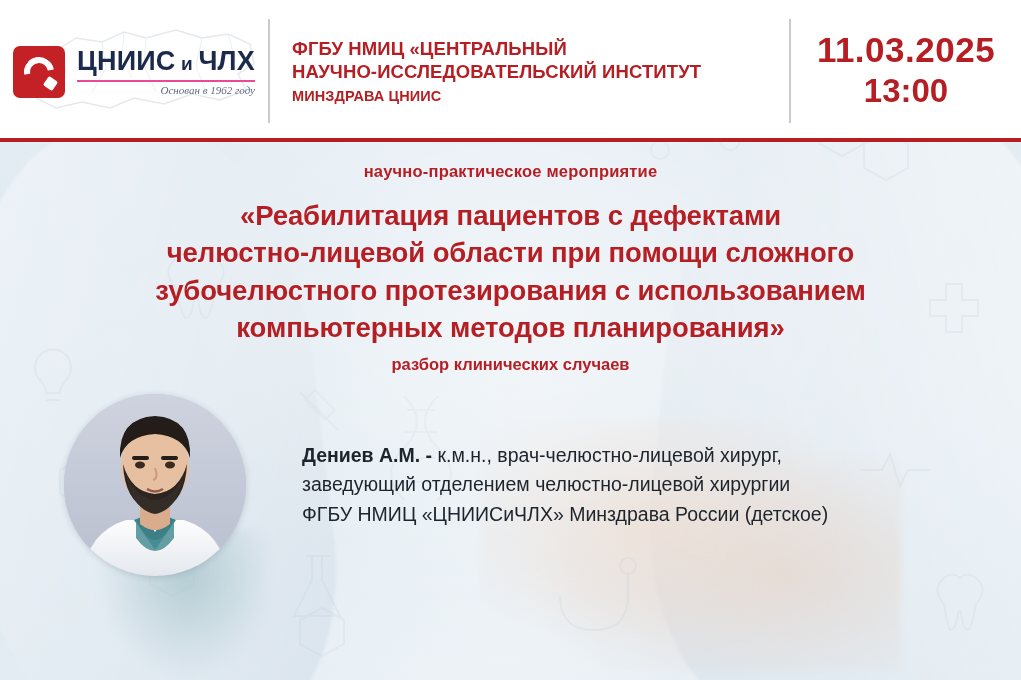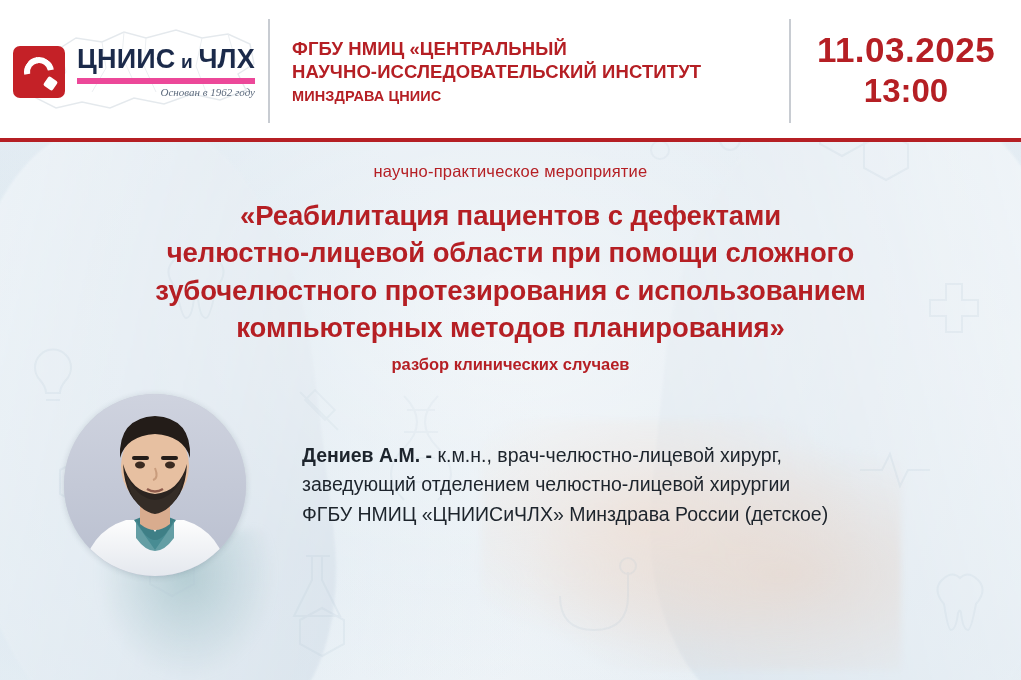--- a/index.html
+++ b/index.html
@@ -100,21 +100,21 @@
   .logo-name {
     font-size: 27px; font-weight: bold; color: #1b2a4a; letter-spacing: .2px;
     line-height: 1;
   }
   .logo-name .sm { font-size: 19px; }
   .logo-sub {
     margin-top: 5px;
     font-family: "Liberation Serif", serif;
     font-style: italic; font-size: 11px; color: #5d6b7e;
     text-align: right;
-    border-top: 6px solid #ec4899; padding-top: 2px;
+    border-top: 2px solid #ec4899; padding-top: 2px;
   }
 
   .header-divider-left {
     width: 2px; height: 104px; background: #c8ccd2; align-self: center;
   }
   .header-title {
     flex: 1;
     padding: 0 28px 0 22px;
     color: #b51f24;
     font-size: 18.5px; font-weight: bold; line-height: 1.28;
@@ -133,21 +133,21 @@
   .header-date .time { font-size: 33px; line-height: 1.25; }
 
   
   .content {
     position: absolute; left: 0; top: 142px; width: 1021px; height: 538px;
     z-index: 4;
   }
   .kicker {
     margin-top: 20px;
     text-align: center;
-    color: #b51f24; font-weight: normal; font-size: 16.5px;
+    color: #b51f24; font-weight: bold; font-size: 16.5px;
     letter-spacing: .2px;
   }
   .main-title {
     margin-top: 16px;
     text-align: center;
     color: #b51f24; font-weight: bold;
     font-size: 27.5px; line-height: 1.36;
     padding: 0 70px;
     letter-spacing: -.1px;
   }

